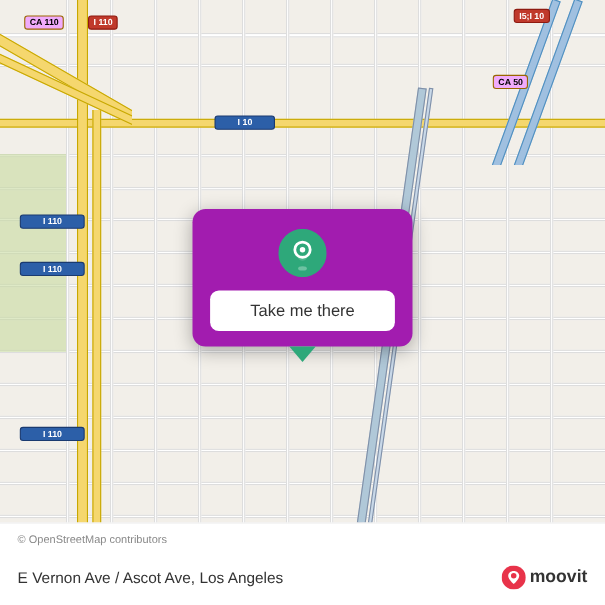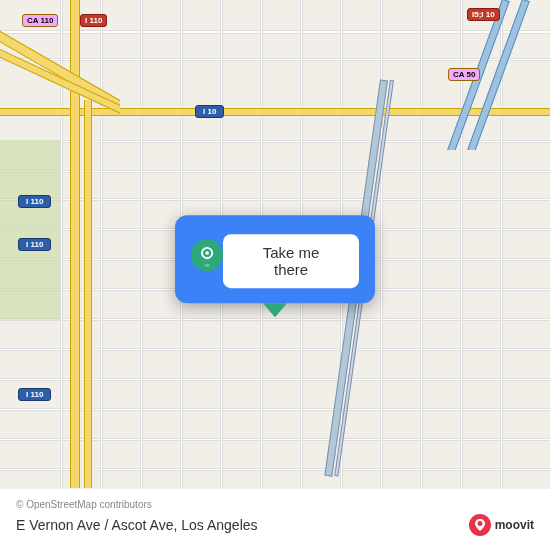--- a/index.html
+++ b/index.html
@@ -73,37 +73,37 @@
       border: 1.5px solid #8e1a10;
       border-radius: 3px;
       padding: 1px 4px;
       color: white;
       font-size: 8px;
     }
     .shield-blue {
       background: #2c5fa8;
       border: 1.5px solid #1a3a70;
       border-radius: 3px;
-      padding: 1px 7px;
+      padding: 1px 20px;
       color: white;
       font-size: 8px;
     }
 
     
     .popup-card {
       position: absolute;
       left: 50%;
       top: 50%;
       transform: translate(-50%, -68%);
-      background: #3b82f6;
+      background: #a21caf;
       border-radius: 12px;
       width: 200px;
       padding: 18px 16px 14px;
       display: flex;
-      flex-direction: row;
+      flex-direction: column;
       align-items: center;
       z-index: 20;
       box-shadow: 0 4px 16px rgba(0,0,0,0.3);
     }
 
     .popup-pin-icon {
       width: 44px;
       height: 44px;
       margin-bottom: 12px;
     }
@@ -139,21 +139,21 @@
       bottom: 0; left: 0; right: 0;
       background: white;
       padding: 10px 16px 14px;
       z-index: 30;
       border-top: 1px solid #eee;
     }
 
     .bottom-copyright {
       font-size: 10px;
       color: #888;
-      margin-bottom: 4px;
+      margin-bottom: 17px;
     }
 
     .bottom-location {
       font-size: 14px;
       color: #333;
       font-weight: 500;
       display: flex;
       align-items: center;
       gap: 16px;
     }
@@ -164,21 +164,21 @@
       align-items: center;
       gap: 4px;
     }
 
     .moovit-pin {
       width: 22px;
       height: 22px;
     }
 
     .moovit-text {
-      font-size: 12px;
+      font-size: 16px;
       font-weight: bold;
       color: #333;
     }
   </style>
 </head>
 <body>
 
 <div id="map-container">
   <div class="map-bg"></div>
 

